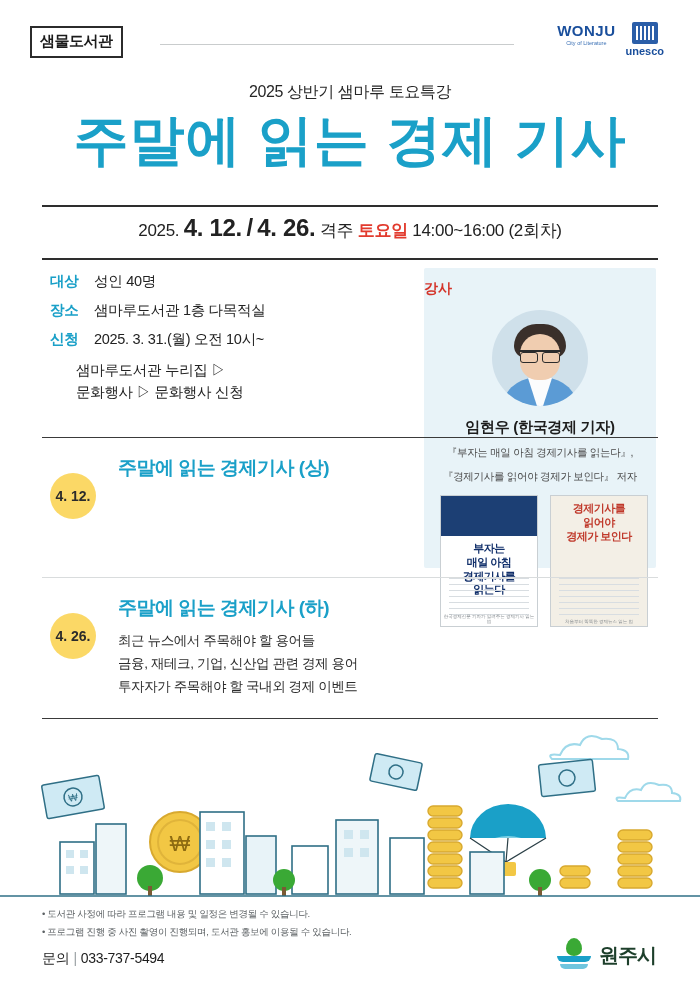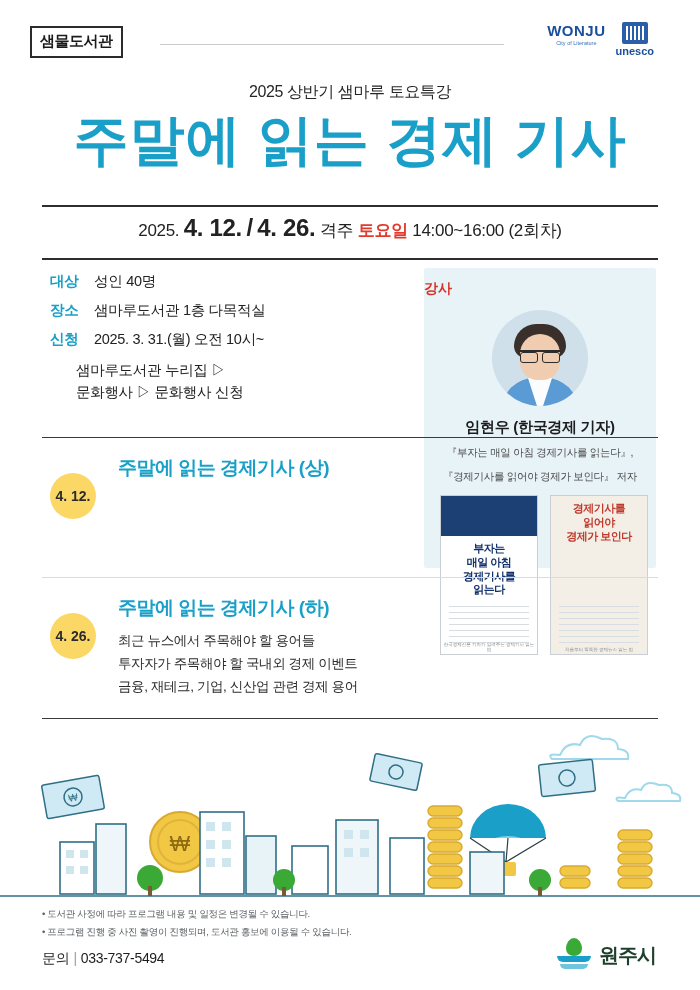--- a/index.html
+++ b/index.html
@@ -11,21 +11,21 @@
     overflow: hidden;
   }
   .poster {
     position: relative;
     width: 700px; height: 990px;
     background: #ffffff;
     overflow: hidden;
   }
   
   .header {
-    position: absolute; top: 22px; left: 30px; right: 46px; height: 44px;
+    position: absolute; top: 22px; left: 30px; right: 36px; height: 44px;
   }
   .logo-box {
     position: absolute; left: 0; top: 4px;
     border: 2px solid #2b2b2b;
     padding: 4px 8px 5px 8px;
     font-size: 15px; font-weight: bold; color: #1b1b1b;
     letter-spacing: -0.5px;
   }
   .header-rule {
     position: absolute; left: 130px; right: 150px; top: 22px;
@@ -109,21 +109,21 @@
   .photo .glasses:before, .photo .glasses:after {
     content:""; position:absolute; top:0; width:16px; height:9px; border:1.5px solid #2b2b2b; border-radius:3px;
   }
   .photo .glasses:before { left: 1px; } .photo .glasses:after { right: 1px; }
   .photo .body { position: absolute; left: 10px; top: 68px; width: 76px; height: 34px; background: #5b9bd5; border-radius: 32px 32px 0 0; }
   .photo .shirt { position: absolute; left: 36px; top: 68px; width: 24px; height: 30px; background: #fbfcfd; clip-path: polygon(0 0, 100% 0, 60% 100%, 40% 100%); }
   .instructor-name { text-align: center; font-size: 15px; font-weight: bold; color: #1d1d1d; margin-top: 12px; letter-spacing: -0.3px;}
   .book-note { text-align: center; font-size: 10.5px; color: #4a4a4a; line-height: 1.6; margin-top: 7px; letter-spacing: -0.3px;}
 
   .books { position: absolute; top: 495px; left: 440px; display: flex; gap: 12px; }
-  .book { width: 98px; height: 160px; border: 1px solid #c9cfd3; background: #fff; position: relative; overflow: hidden; }
+  .book { width: 98px; height: 132px; border: 1px solid #c9cfd3; background: #fff; position: relative; overflow: hidden; }
   .book .b-top { height: 40px; }
   .book1 .b-top { background: #1c3f74; }
   .book1 .b-title { color: #12306b; }
   .book2 { background: #f3efe6; }
   .book .b-title { font-size: 11px; font-weight: bold; line-height: 1.25; text-align: center; margin-top: 6px; letter-spacing: -0.5px;}
   .book2 .b-title { color: #c0392b; }
   .book .b-lines { position: absolute; bottom: 8px; left: 8px; right: 8px; height: 40px;
     background: repeating-linear-gradient(180deg,#d8dde1 0 1px,transparent 1px 6px); }
   .book .b-cap { position: absolute; bottom: 2px; left: 0; right: 0; text-align: center; font-size: 4.5px; color: #8a8f93; }
 
@@ -251,22 +251,22 @@
 
   <div class="session s2">
     <div class="badge">4. 26.</div>
     <div class="s-body">
       <div class="s-title">
         <span>주말에 읽는 경제기사</span>
         <span class="paren">(하)</span>
       </div>
       <div class="s-list">
         <div>최근 뉴스에서 주목해야 할 용어들</div>
+        <div>금융, 재테크, 기업, 신산업 관련 경제 용어</div>
         <div>투자자가 주목해야 할 국내외 경제 이벤트</div>
-        <div>금융, 재테크, 기업, 신산업 관련 경제 용어</div>
       </div>
     </div>
   </div>
 
   <div class="rule r5"></div>
 
   <svg class="illo" viewBox="0 0 700 190">
 
     <g fill="#ffffff" stroke="#9fd9ea" stroke-width="2">
       <path d="M560 35 q6-14 20-10 q6-14 22-6 q16-2 16 10 q12 1 10 10 h-76 q-6-6 8-4z"></path>

